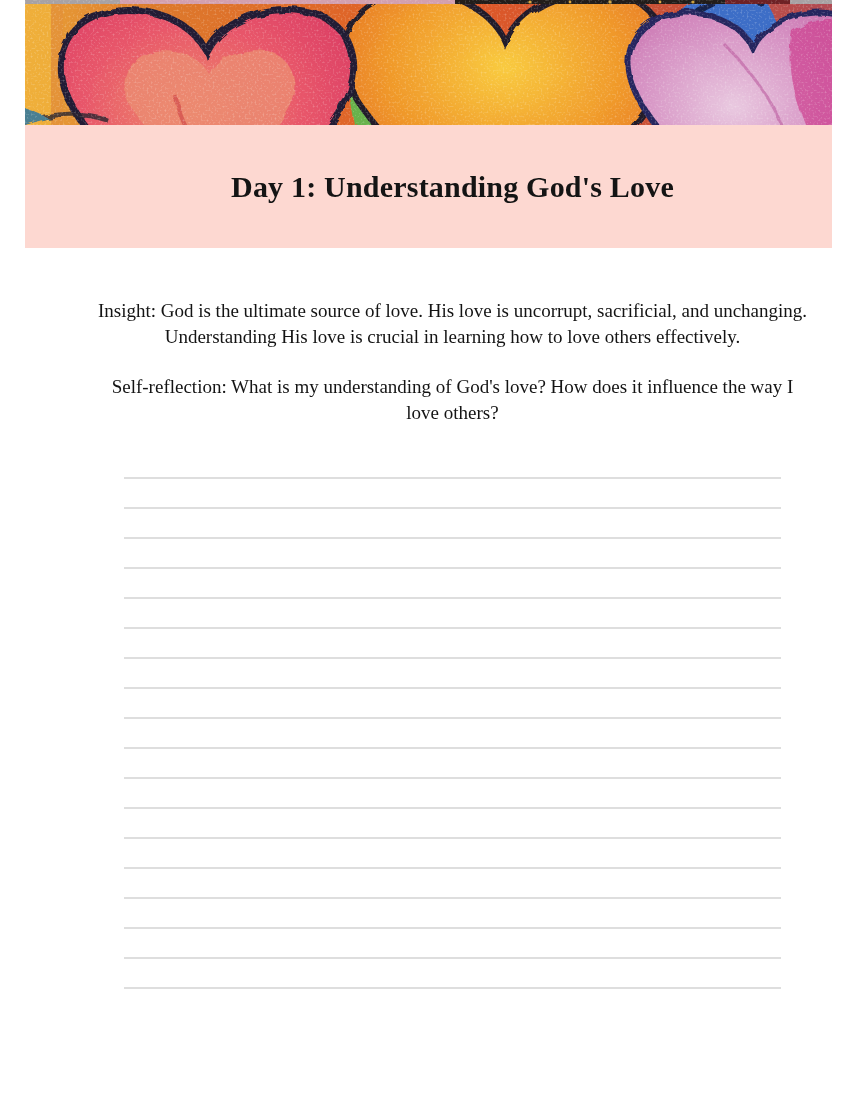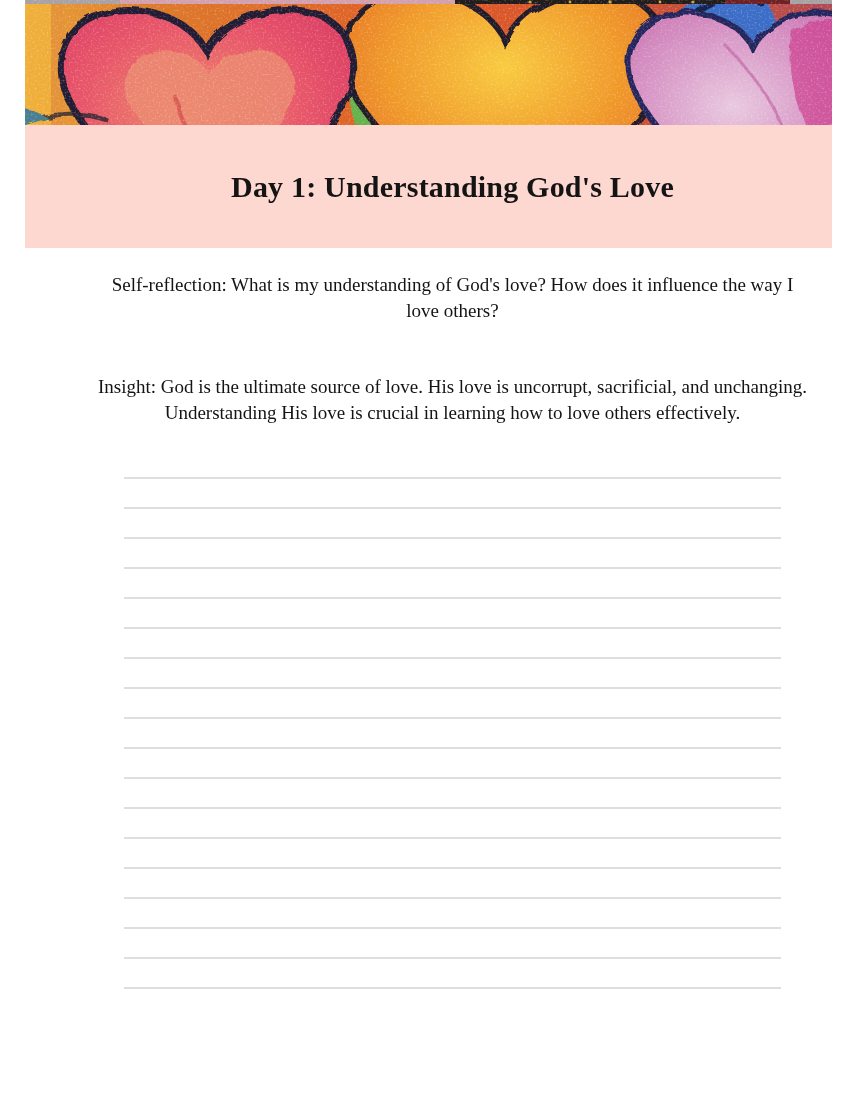--- a/index.html
+++ b/index.html
@@ -152,22 +152,22 @@
     </svg>
   </div>
 
   <div class="banner">
     <h1>
       <span class="title-line">Day 1: Understanding God's Love</span>
     </h1>
   </div>
 
   <div class="content">
+    <p class="para insight">Insight: God is the ultimate source of love. His love is uncorrupt, sacrificial, and unchanging. Understanding His love is crucial in learning how to love others effectively.</p>
     <p class="para reflection">Self-reflection: What is my understanding of God's love? How does it influence the way I love others?</p>
-    <p class="para insight">Insight: God is the ultimate source of love. His love is uncorrupt, sacrificial, and unchanging. Understanding His love is crucial in learning how to love others effectively.</p>
 
     <div class="journal">
         <div class="rule"></div>
         <div class="rule"></div>
         <div class="rule"></div>
         <div class="rule"></div>
         <div class="rule"></div>
         <div class="rule"></div>
         <div class="rule"></div>
         <div class="rule"></div>

